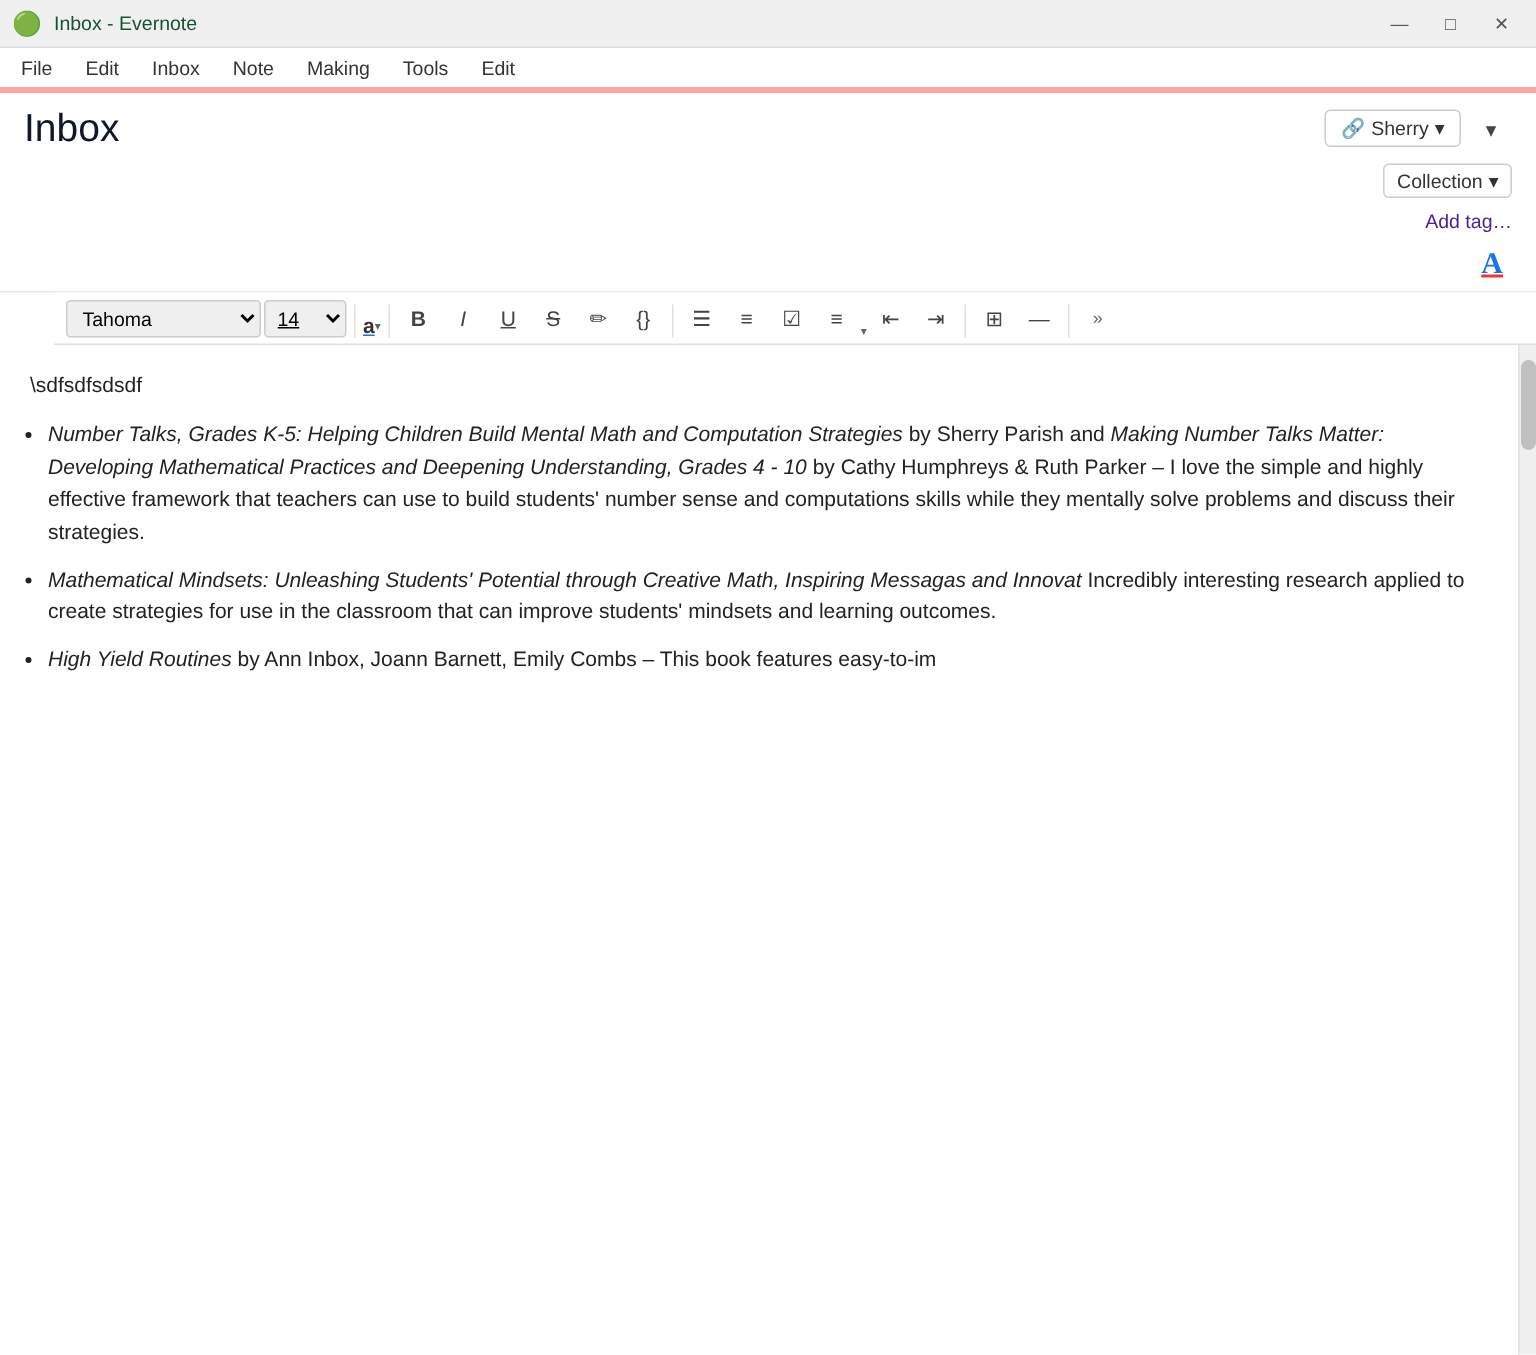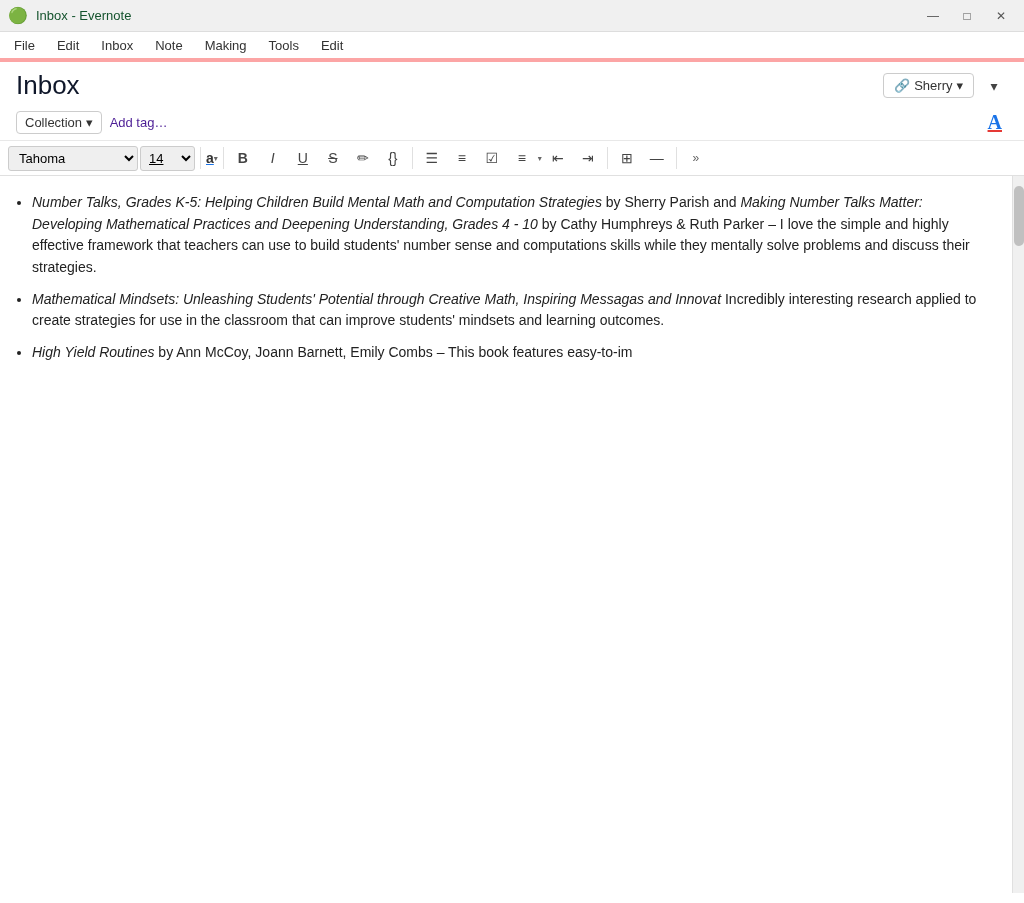--- a/index.html
+++ b/index.html
@@ -89,24 +89,25 @@
       border-radius: 4px;
       background: #fff;
       cursor: pointer;
       font-size: 13px;
       color: #333;
     }
 
     
     .tag-bar {
       display: flex;
-      align-items: center;
+      align-items: flex-end;
       padding: 4px 16px;
       gap: 8px;
       border-bottom: 1px solid #e8e8e8;
+      flex-direction: column;
     }
     .collection-btn {
       display: flex;
       align-items: center;
       gap: 4px;
       padding: 3px 8px;
       border: 1px solid #ccc;
       border-radius: 4px;
       background: #fff;
       cursor: pointer;
@@ -126,25 +127,26 @@
       cursor: pointer;
       font-family: serif;
       padding: 2px 6px;
       text-decoration: underline;
       text-decoration-color: #e53935;
     }
 
     
     .format-toolbar {
       display: flex;
-      align-items: center;
+      align-items: flex-end;
       padding: 4px 8px;
       border-bottom: 1px solid #e0e0e0;
       gap: 2px;
       background: #fff;
+      margin-left: 36px;
     }
     .font-select {
       width: 130px;
       padding: 3px 6px;
       border: 1px solid #ccc;
       border-radius: 3px;
       font-size: 13px;
       cursor: pointer;
     }
     .size-select {
@@ -321,33 +323,34 @@
   <button class="tb-btn">⇥</button>
   <div class="toolbar-sep"></div>
   <button class="tb-btn">⊞</button>
   <button class="tb-btn">—</button>
   <div class="toolbar-sep"></div>
   <button class="tb-btn expand-btn">»</button>
 </div>
 
 <div class="content-area">
   <div class="note-content">
+    <div class="path-text">\sdfsdfsdsdf</div>
     <ul class="bullet-list">
       <li>
         <span class="italic-text">Number Talks, Grades K-5: Helping Children Build Mental Math and Computation Strategies</span>
         <span> by Sherry Parish and </span>
         <span class="italic-text">Making Number Talks Matter: Developing Mathematical Practices and Deepening Understanding, Grades 4 - 10</span>
         <span> by Cathy Humphreys &amp; Ruth Parker – I love the simple and highly effective framework that teachers can use to build students' number sense and computations skills while they mentally solve problems and discuss their strategies.</span>
       </li>
       <li>
         <span class="italic-text">Mathematical Mindsets: Unleashing Students' Potential through Creative Math, Inspiring Messagas and Innovat</span>
         <span> Incredibly interesting research applied to create strategies for use in the classroom that can improve students' mindsets and learning outcomes.</span>
       </li>
       <li>
         <span class="italic-text">High Yield Routines</span>
-        <span> by Ann McCoy, Joann Barnett, Emily Combs – This book features easy-to-im</span>
+        <span> by Ann Inbox, Joann Barnett, Emily Combs – This book features easy-to-im</span>
       </li>
     </ul>
   </div>
   <div class="scrollbar">
     <div class="scrollbar-thumb"></div>
   </div>
 </div>
 
 </body></html>

